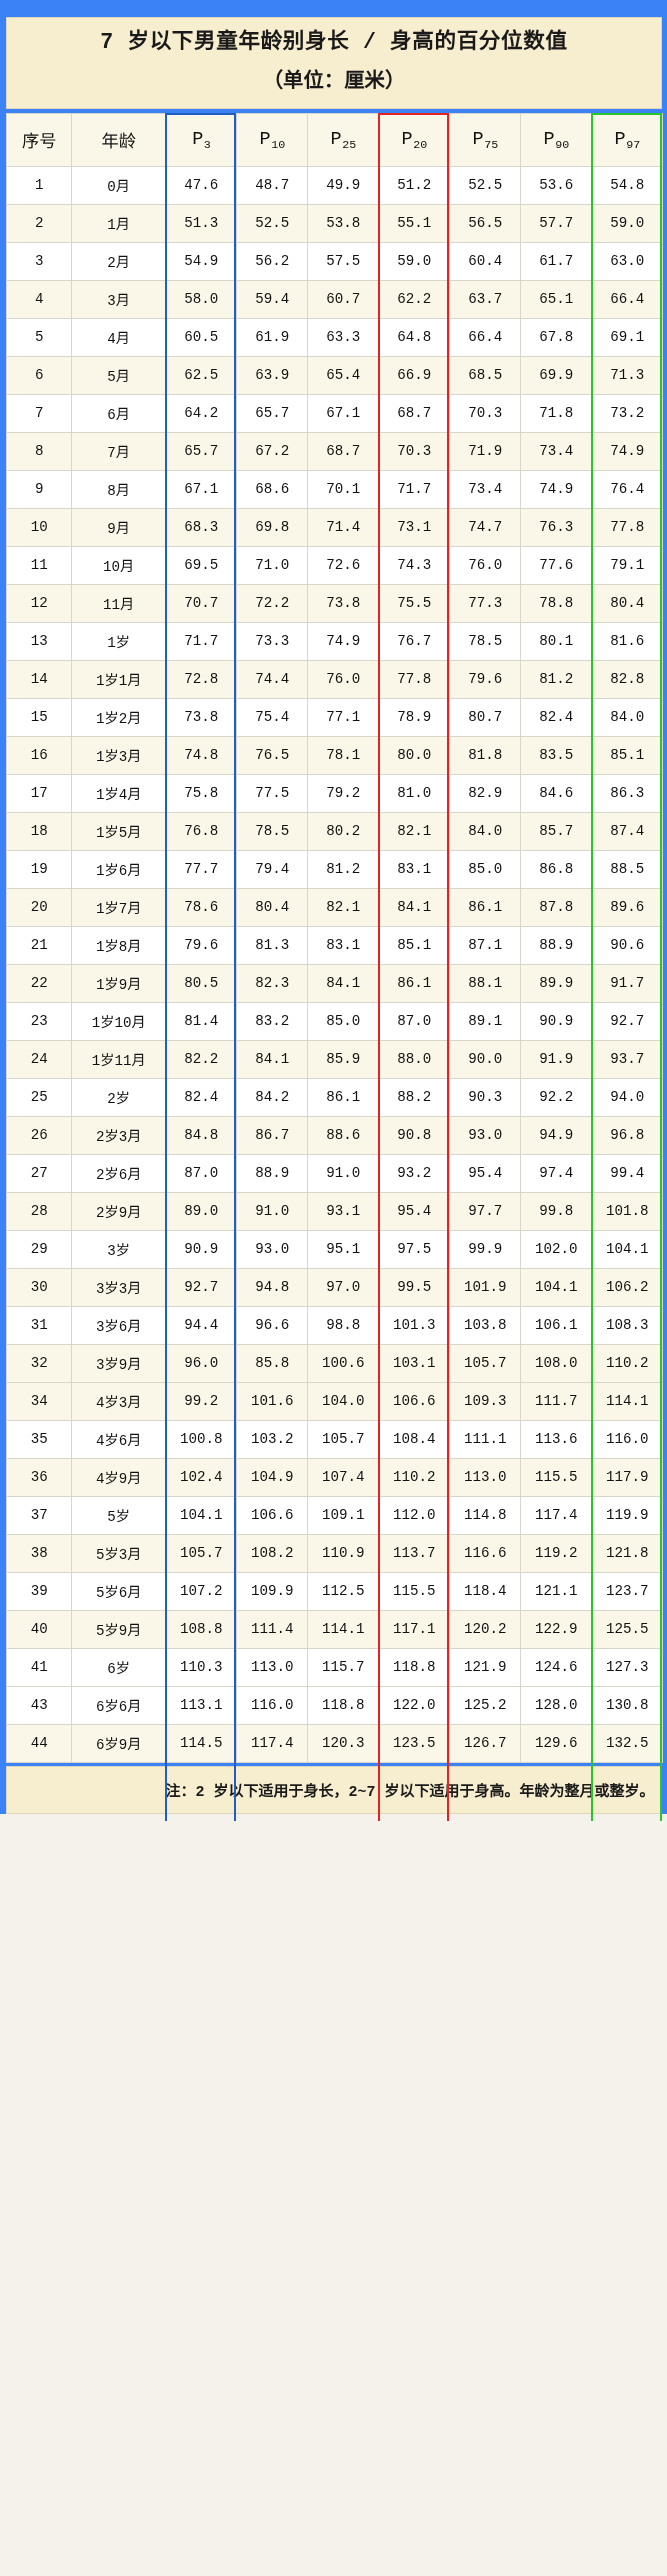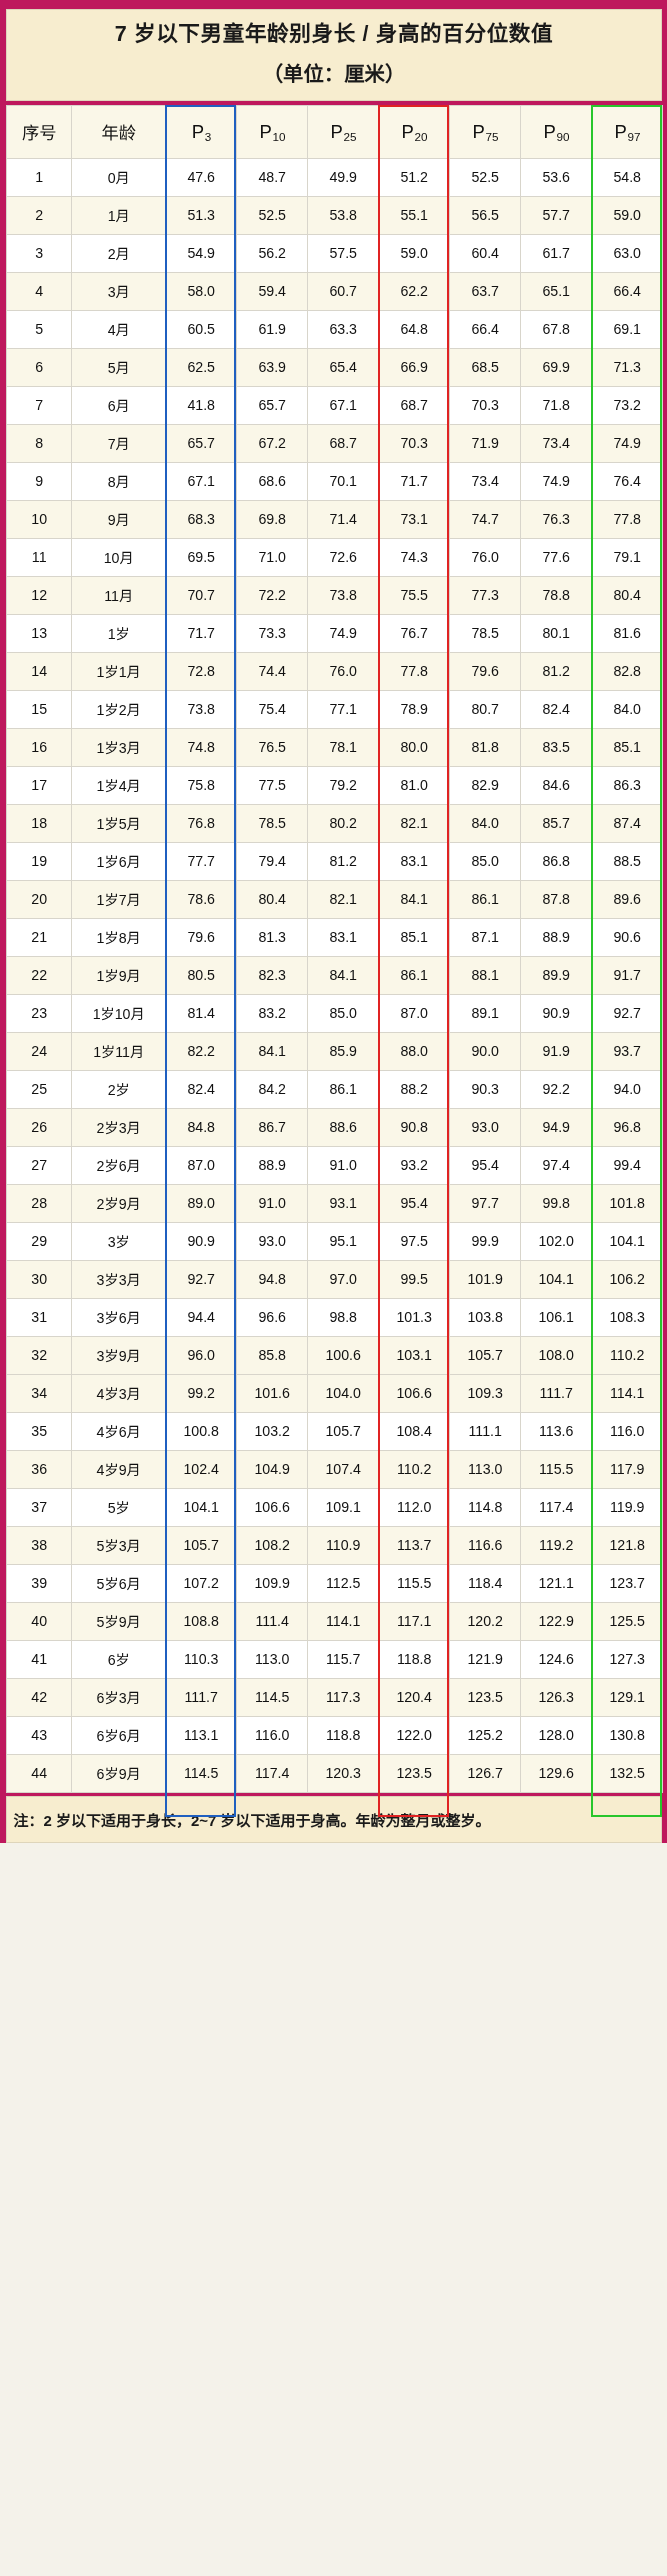--- a/index.html
+++ b/index.html
@@ -7,22 +7,23 @@
   body{
     width:668px;
     background:#f4f2ea;
     font-family:"Liberation Sans","DejaVu Sans",sans-serif;
     -webkit-font-smoothing:antialiased;
   }
   .sheet{
     position:relative;
     width:668px;
     box-sizing:border-box;
-    padding:4px 0 0 0;
-    background:#be185d;
+    padding:12px 0 0 0;
+    background:#3b82f6;
+    font-family:Liberation Mono, monospace;
   }
 
   
   .title-banner{
     margin:5px 6.2px 3.7px 6.2px;
     background:#f7edcf;
     border:0.6px solid #ded5bb;
     padding:10px 12.4px 12.4px 12.4px;
     text-align:center;
   }
@@ -103,21 +104,21 @@
   }
   .hl-blue{border:2.5px solid #1f5fc0;}
   .hl-red{border:2.5px solid #e02323;}
   .hl-green{border:2.5px solid #28c62b;}
 
   
   .footnote{
     margin:3.7px 6.2px 6.2px 6.2px;
     background:#f7edcf;
     border:0.6px solid #ded5bb;
-    text-align:left;
+    text-align:right;
     padding:11.7px 6.2px 12.4px 6.2px;
     font-size:15px;
     font-weight:bold;
     color:#1a1a1a;
     white-space:nowrap;
   }
 </style>
 </head>
 <body>
 
@@ -217,21 +218,21 @@
             <td>63.9</td>
             <td>65.4</td>
             <td>66.9</td>
             <td>68.5</td>
             <td>69.9</td>
             <td>71.3</td>
           </tr>
           <tr class="plain">
             <td class="idx">7</td>
             <td class="age">6月</td>
-            <td>41.8</td>
+            <td>64.2</td>
             <td>65.7</td>
             <td>67.1</td>
             <td>68.7</td>
             <td>70.3</td>
             <td>71.8</td>
             <td>73.2</td>
           </tr>
           <tr class="band">
             <td class="idx">8</td>
             <td class="age">7月</td>
@@ -588,31 +589,20 @@
             <td class="idx">41</td>
             <td class="age">6岁</td>
             <td>110.3</td>
             <td>113.0</td>
             <td>115.7</td>
             <td>118.8</td>
             <td>121.9</td>
             <td>124.6</td>
             <td>127.3</td>
           </tr>
-          <tr class="band">
-            <td class="idx">42</td>
-            <td class="age">6岁3月</td>
-            <td>111.7</td>
-            <td>114.5</td>
-            <td>117.3</td>
-            <td>120.4</td>
-            <td>123.5</td>
-            <td>126.3</td>
-            <td>129.1</td>
-          </tr>
           <tr class="plain">
             <td class="idx">43</td>
             <td class="age">6岁6月</td>
             <td>113.1</td>
             <td>116.0</td>
             <td>118.8</td>
             <td>122.0</td>
             <td>125.2</td>
             <td>128.0</td>
             <td>130.8</td>

